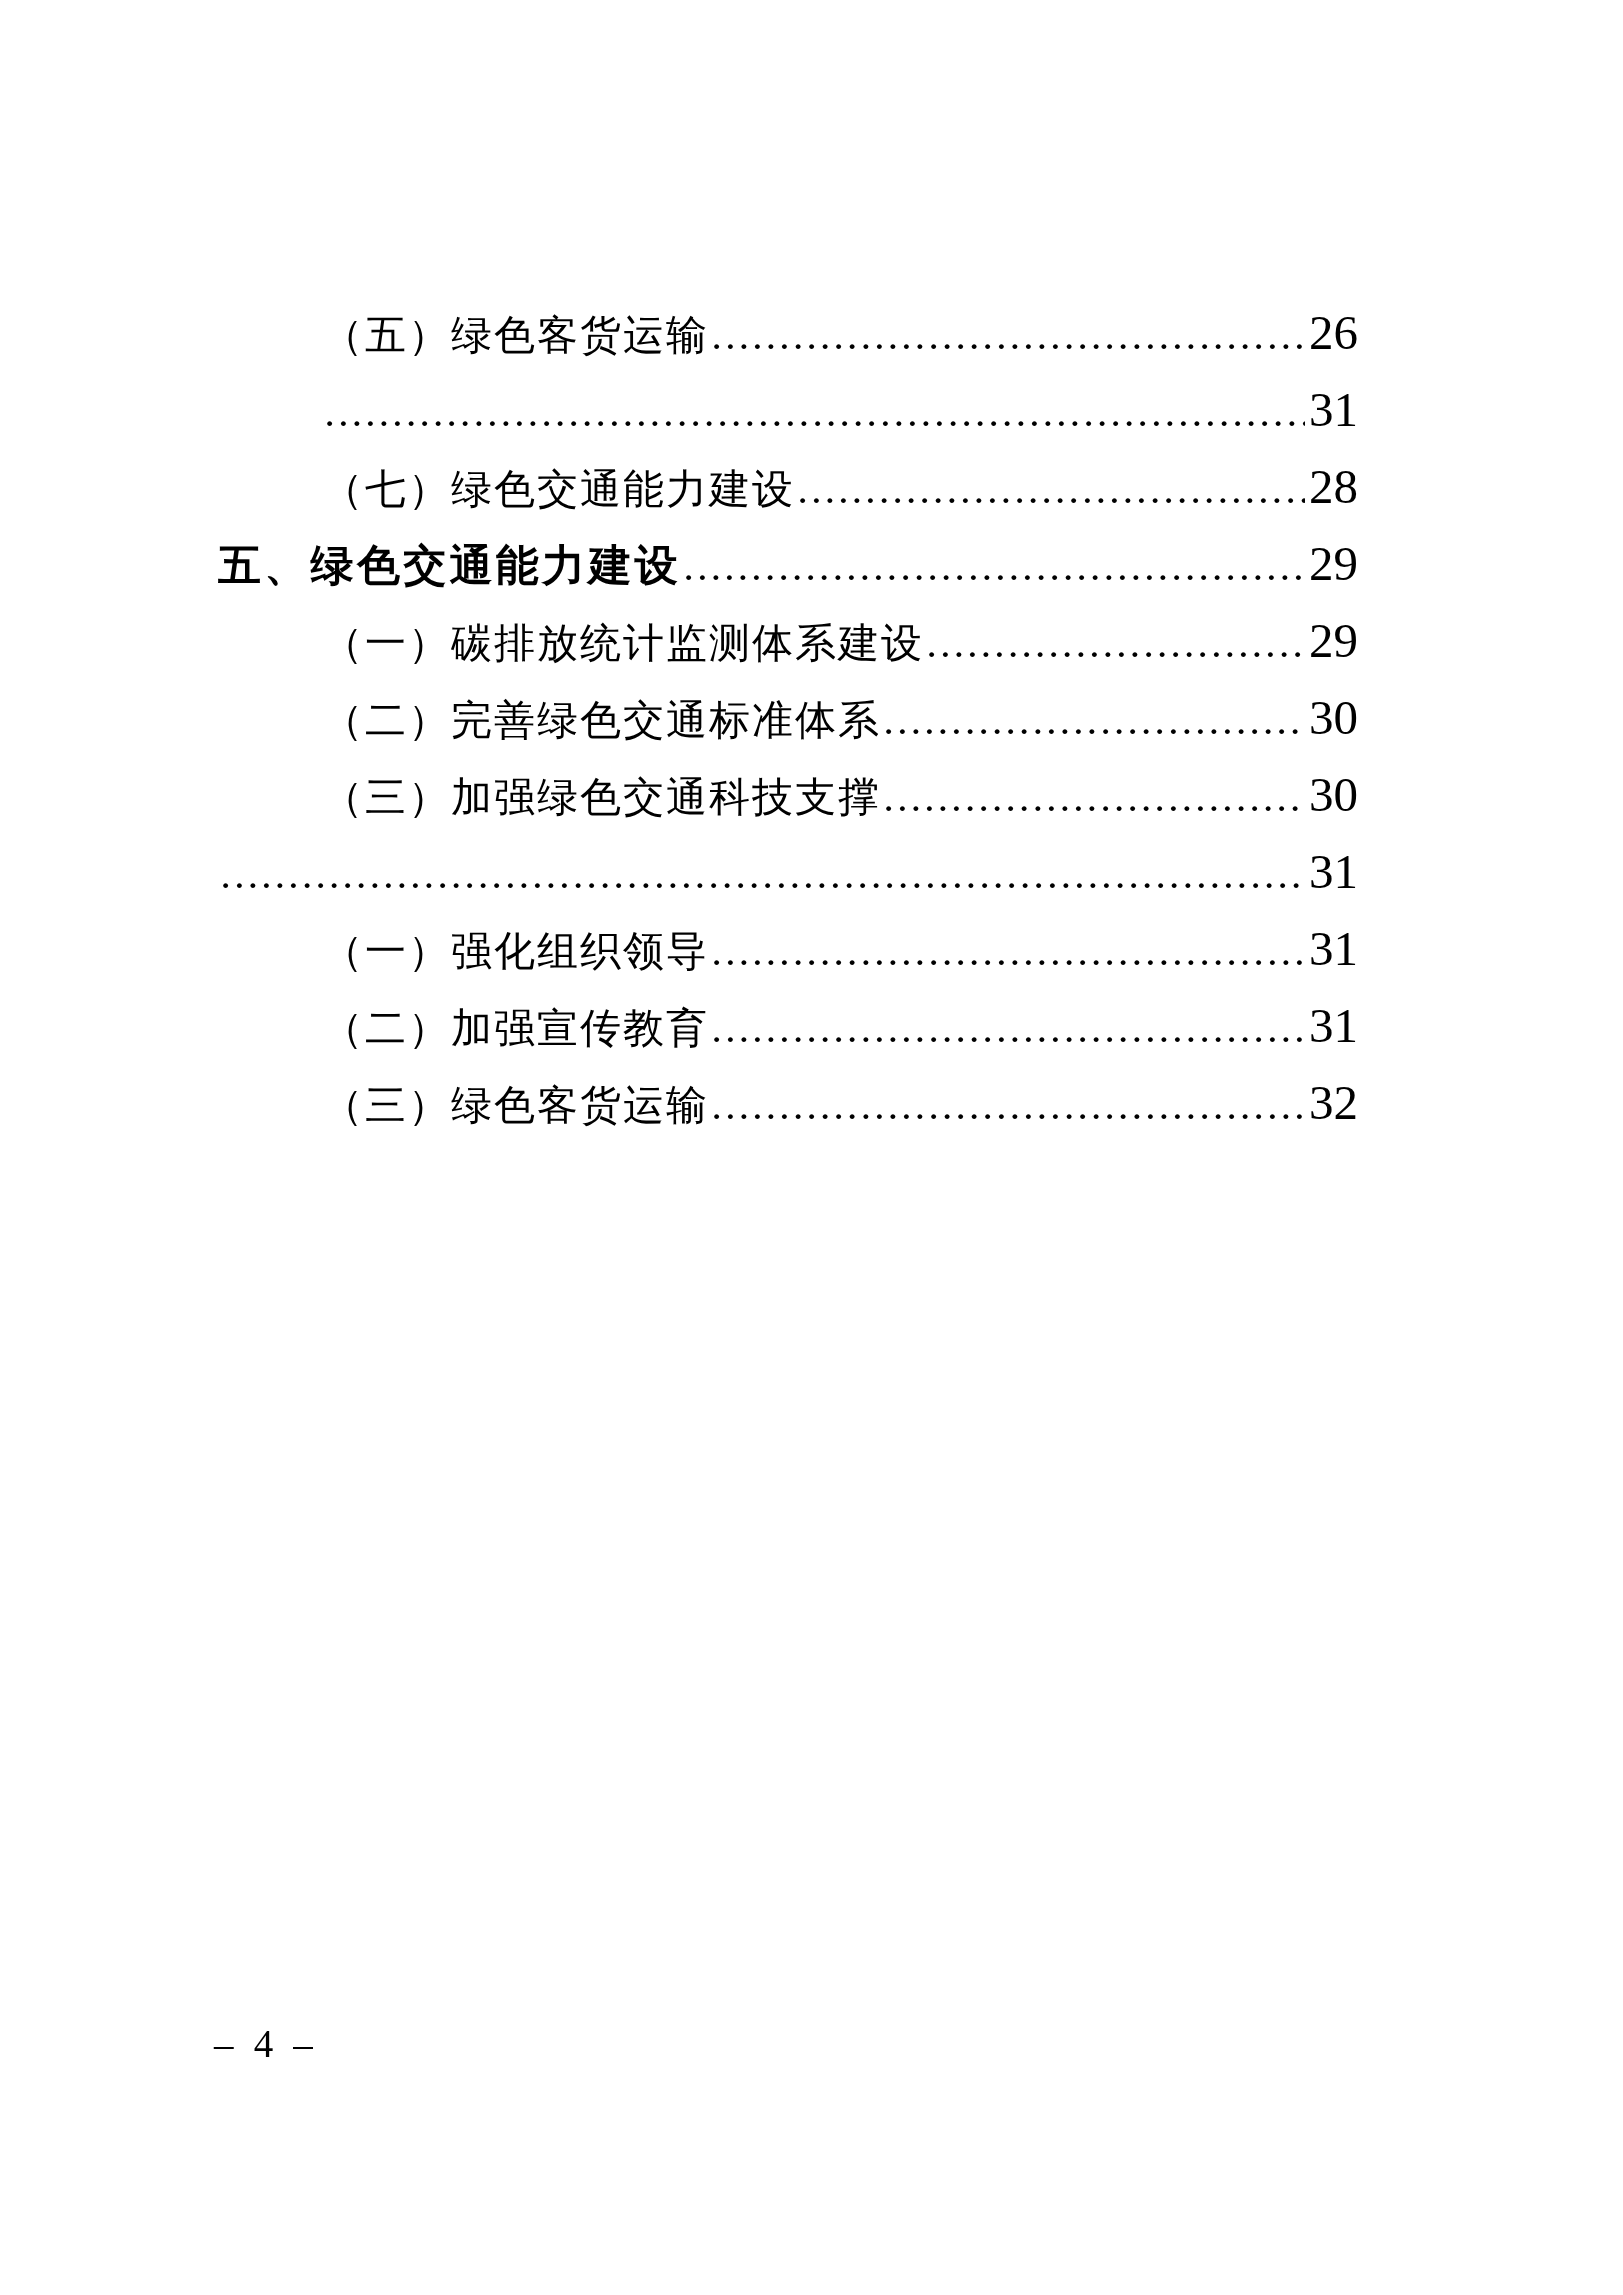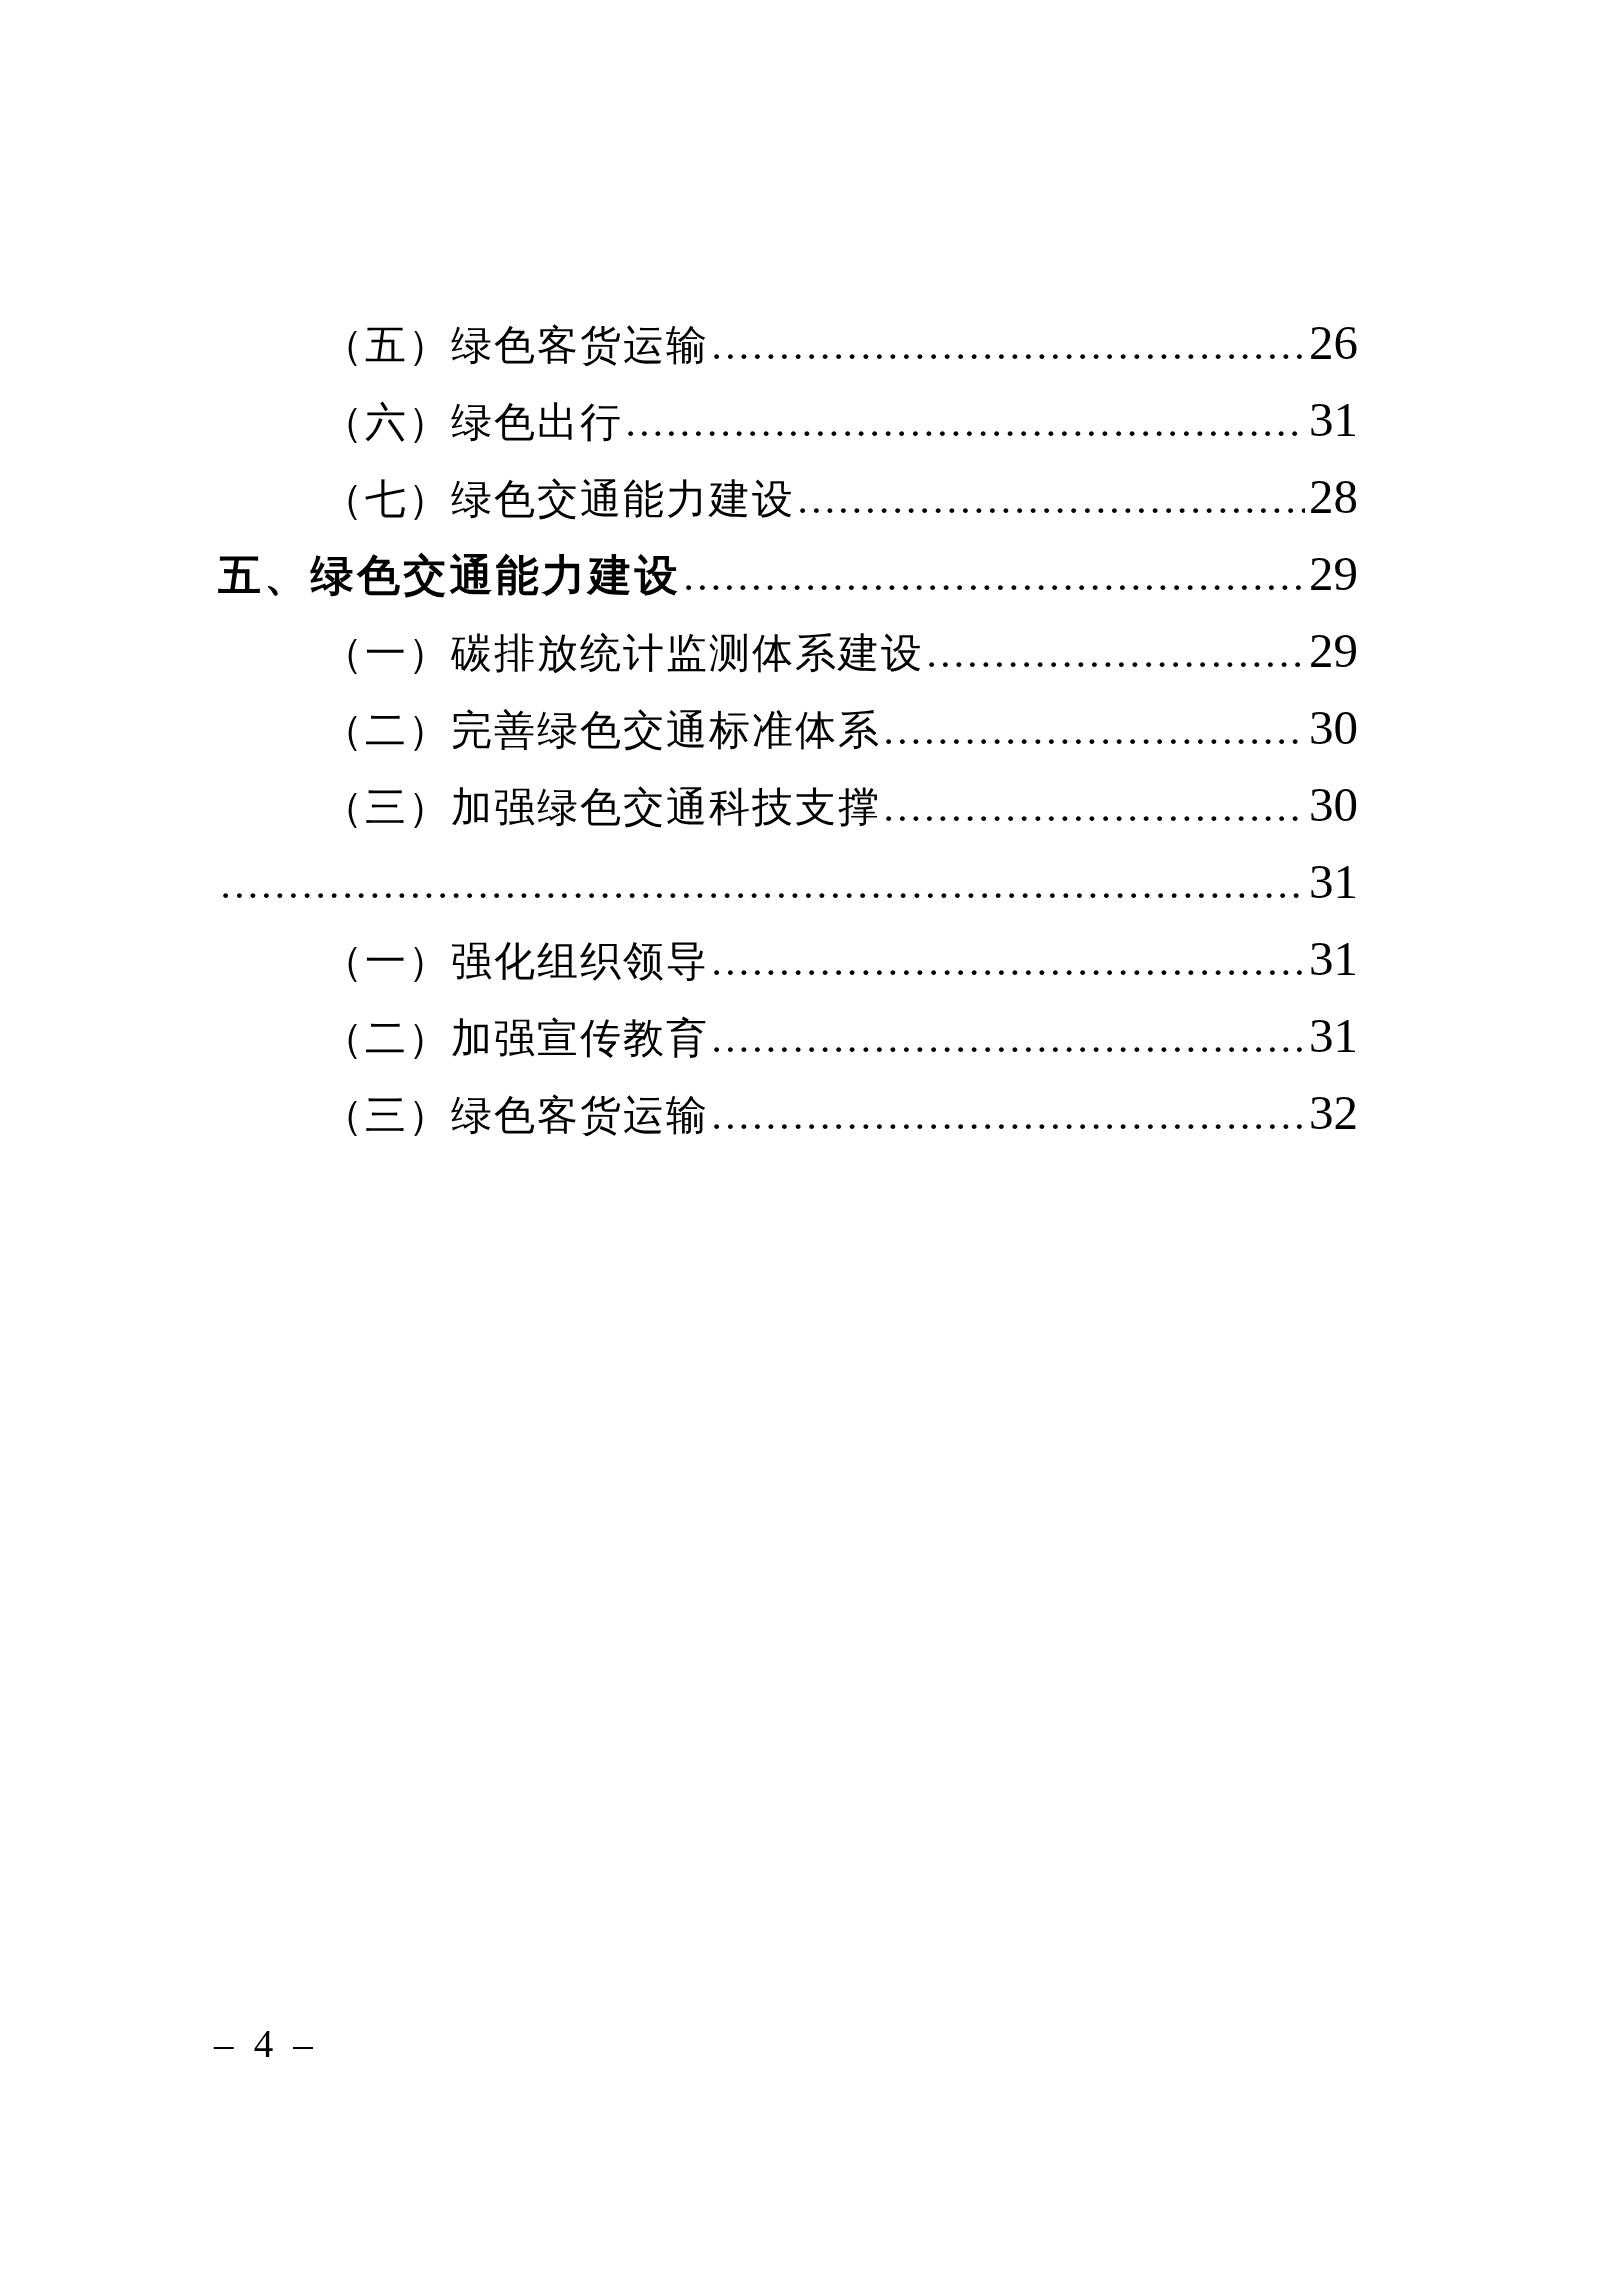--- a/index.html
+++ b/index.html
@@ -16,21 +16,21 @@
     overflow: hidden;
   }
   .page {
     position: absolute;
     inset: 0;
     background: #ffffff;
   }
   .toc {
     position: absolute;
     left: 218px;
-    top: 304px;
+    top: 294px;
     width: 1140px;
   }
   .toc-row {
     display: flex;
     align-items: baseline;
     height: 77px;
     white-space: nowrap;
   }
   .toc-row.sub {
     padding-left: 104px;
@@ -80,21 +80,20 @@
 <body>
 
 <div class="page">
   <div class="toc" id="toc">
       <div class="toc-row sub">
         <span class="toc-label">（五）绿色客货运输</span>
         <span class="dot-leader">................................................................................................................................................................</span>
         <span class="toc-page-num">26</span>
       </div>
       <div class="toc-row sub">
-        <span class="toc-label">（六）绿色出行</span>
         <span class="dot-leader">................................................................................................................................................................</span>
         <span class="toc-page-num">31</span>
       </div>
       <div class="toc-row sub">
         <span class="toc-label">（七）绿色交通能力建设</span>
         <span class="dot-leader">................................................................................................................................................................</span>
         <span class="toc-page-num">28</span>
       </div>
       <div class="toc-row section">
         <span class="toc-label">五、绿色交通能力建设</span>

